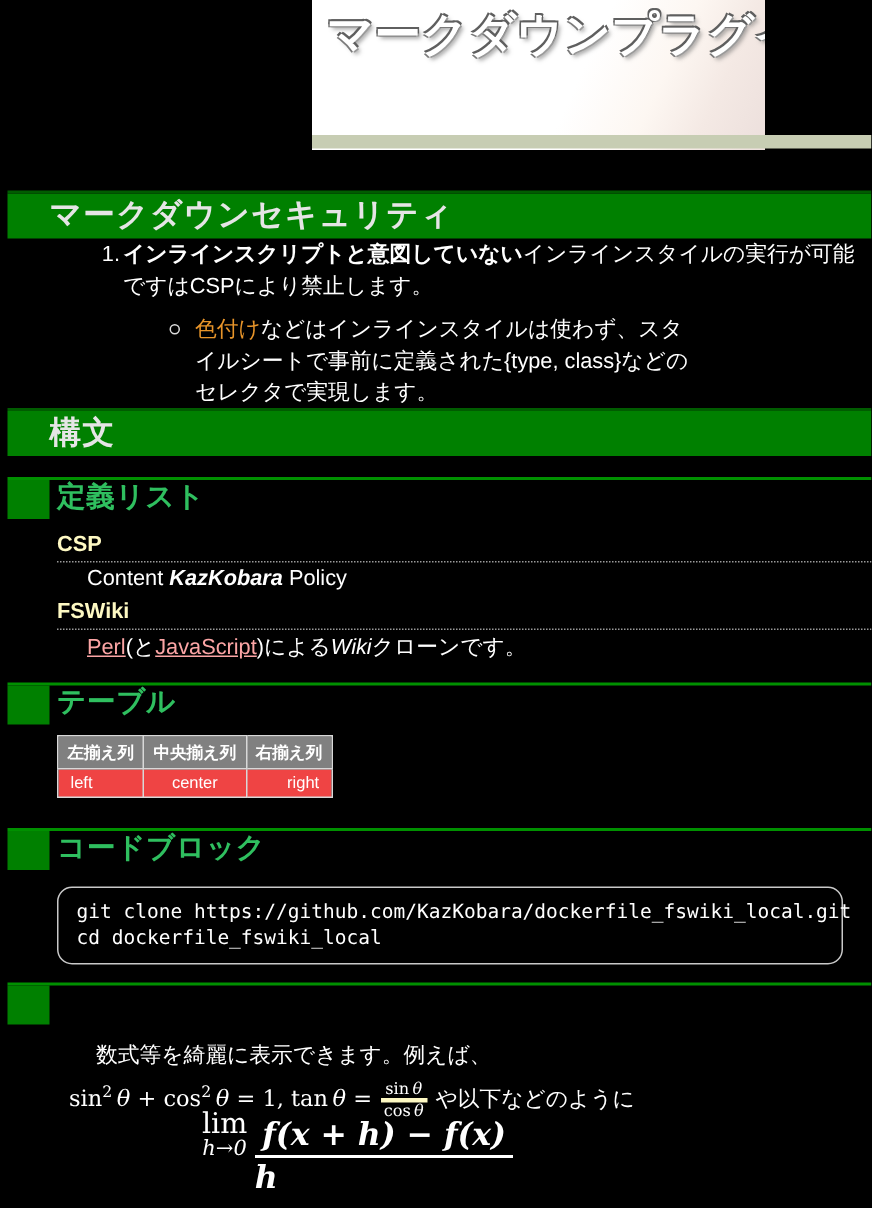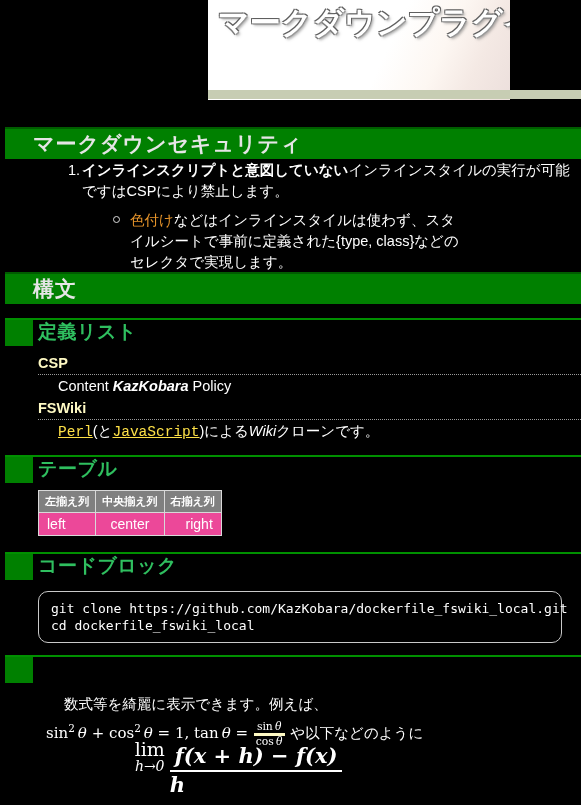--- a/index.html
+++ b/index.html
@@ -175,48 +175,47 @@
   }
   .dl-def {
     position: absolute;
     left: 58px;
     font-size: 14.5px;
     color: #ffffff;
   }
   .dl-def i, .dl-def em { font-style: italic; }
   .dl-def b { font-weight: 700; font-style: italic; }
   a.wlink {
-    color: #fde047;
+    color: #fca5a5;
     text-decoration: underline;
-    font-family: Liberation Mono, monospace;
   }
 
   
   #mdtable {
     position: absolute;
     left: 38px;
     top: 490px;
     border-collapse: collapse;
     font-size: 13px;
   }
   #mdtable th {
     background: #808080;
     color: #ffffff;
     font-weight: 700;
     font-size: 11px;
     border: 1px solid #d8d8d8;
     padding: 3px 6px;
     white-space: nowrap;
   }
   #mdtable td {
-    background: #ec4899;
+    background: #ef4444;
     color: #ffffff;
     border: 1px solid #d8d8d8;
     padding: 3px 8px;
-    font-size: 14px;
+    font-size: 11px;
   }
   #mdtable td.c-left   { text-align: left; }
   #mdtable td.c-center { text-align: center; }
   #mdtable td.c-right  { text-align: right; }
 
   
   #codeblock {
     position: absolute;
     left: 38px;
     top: 591px;

